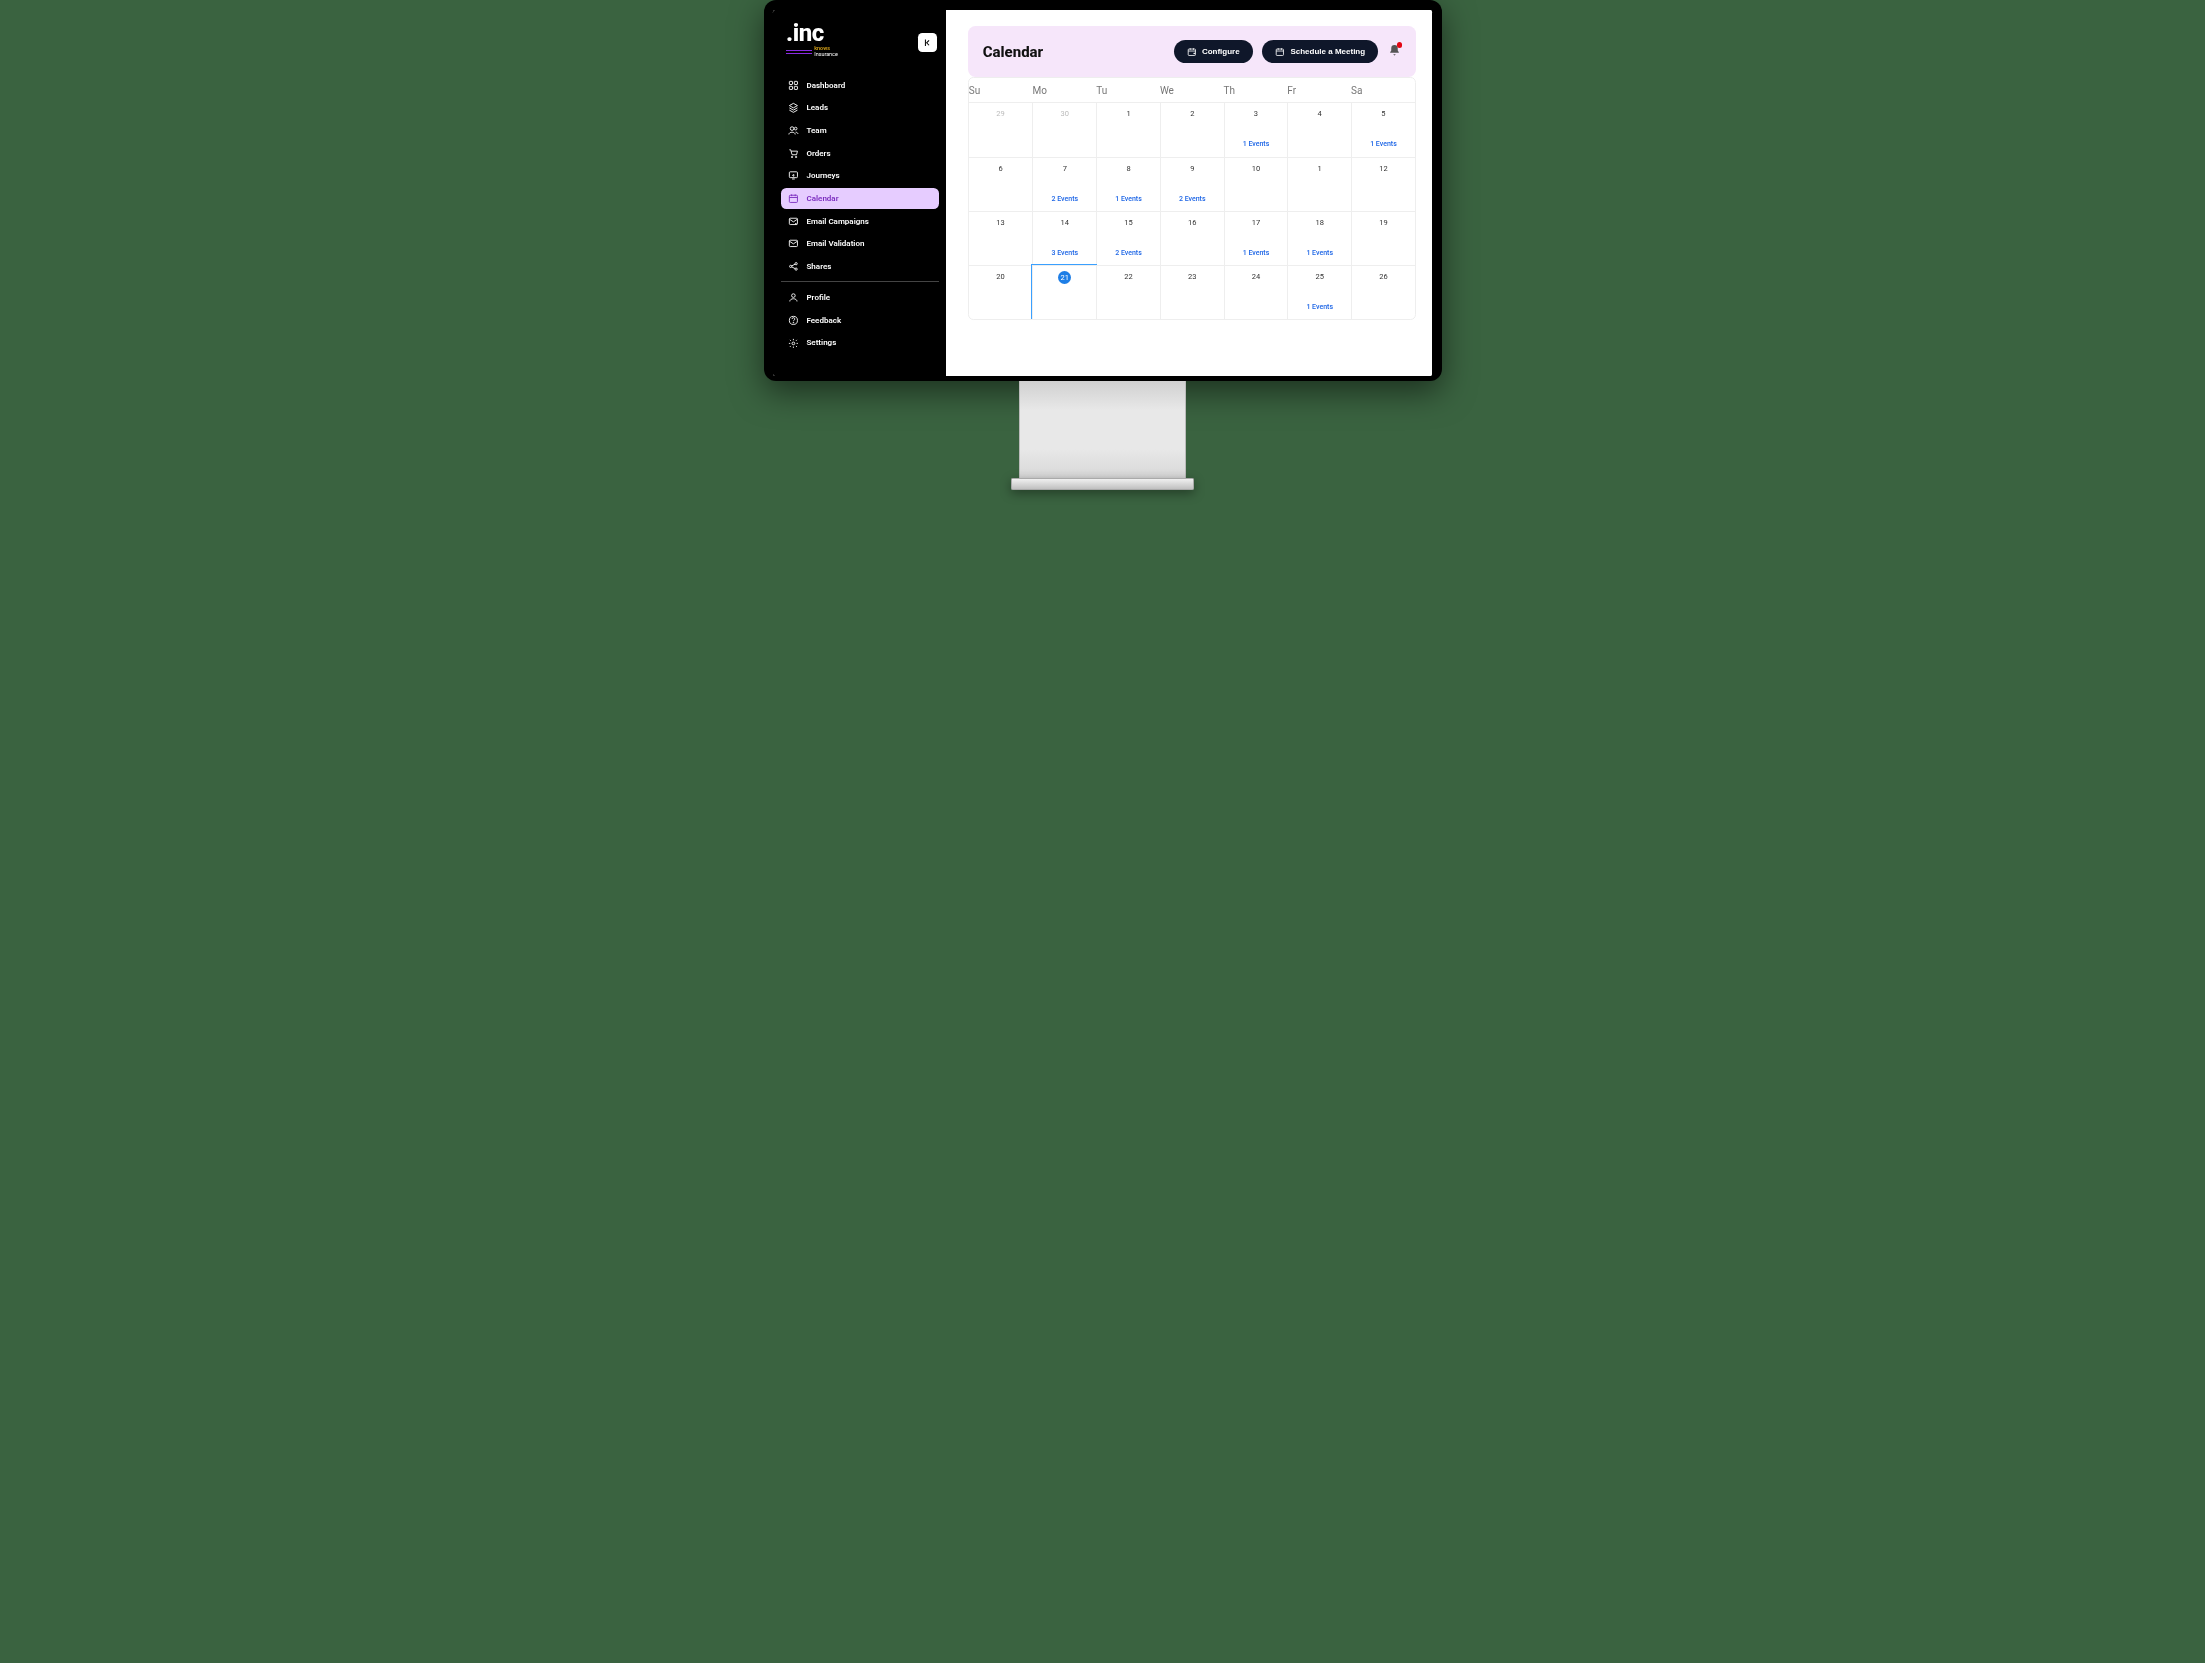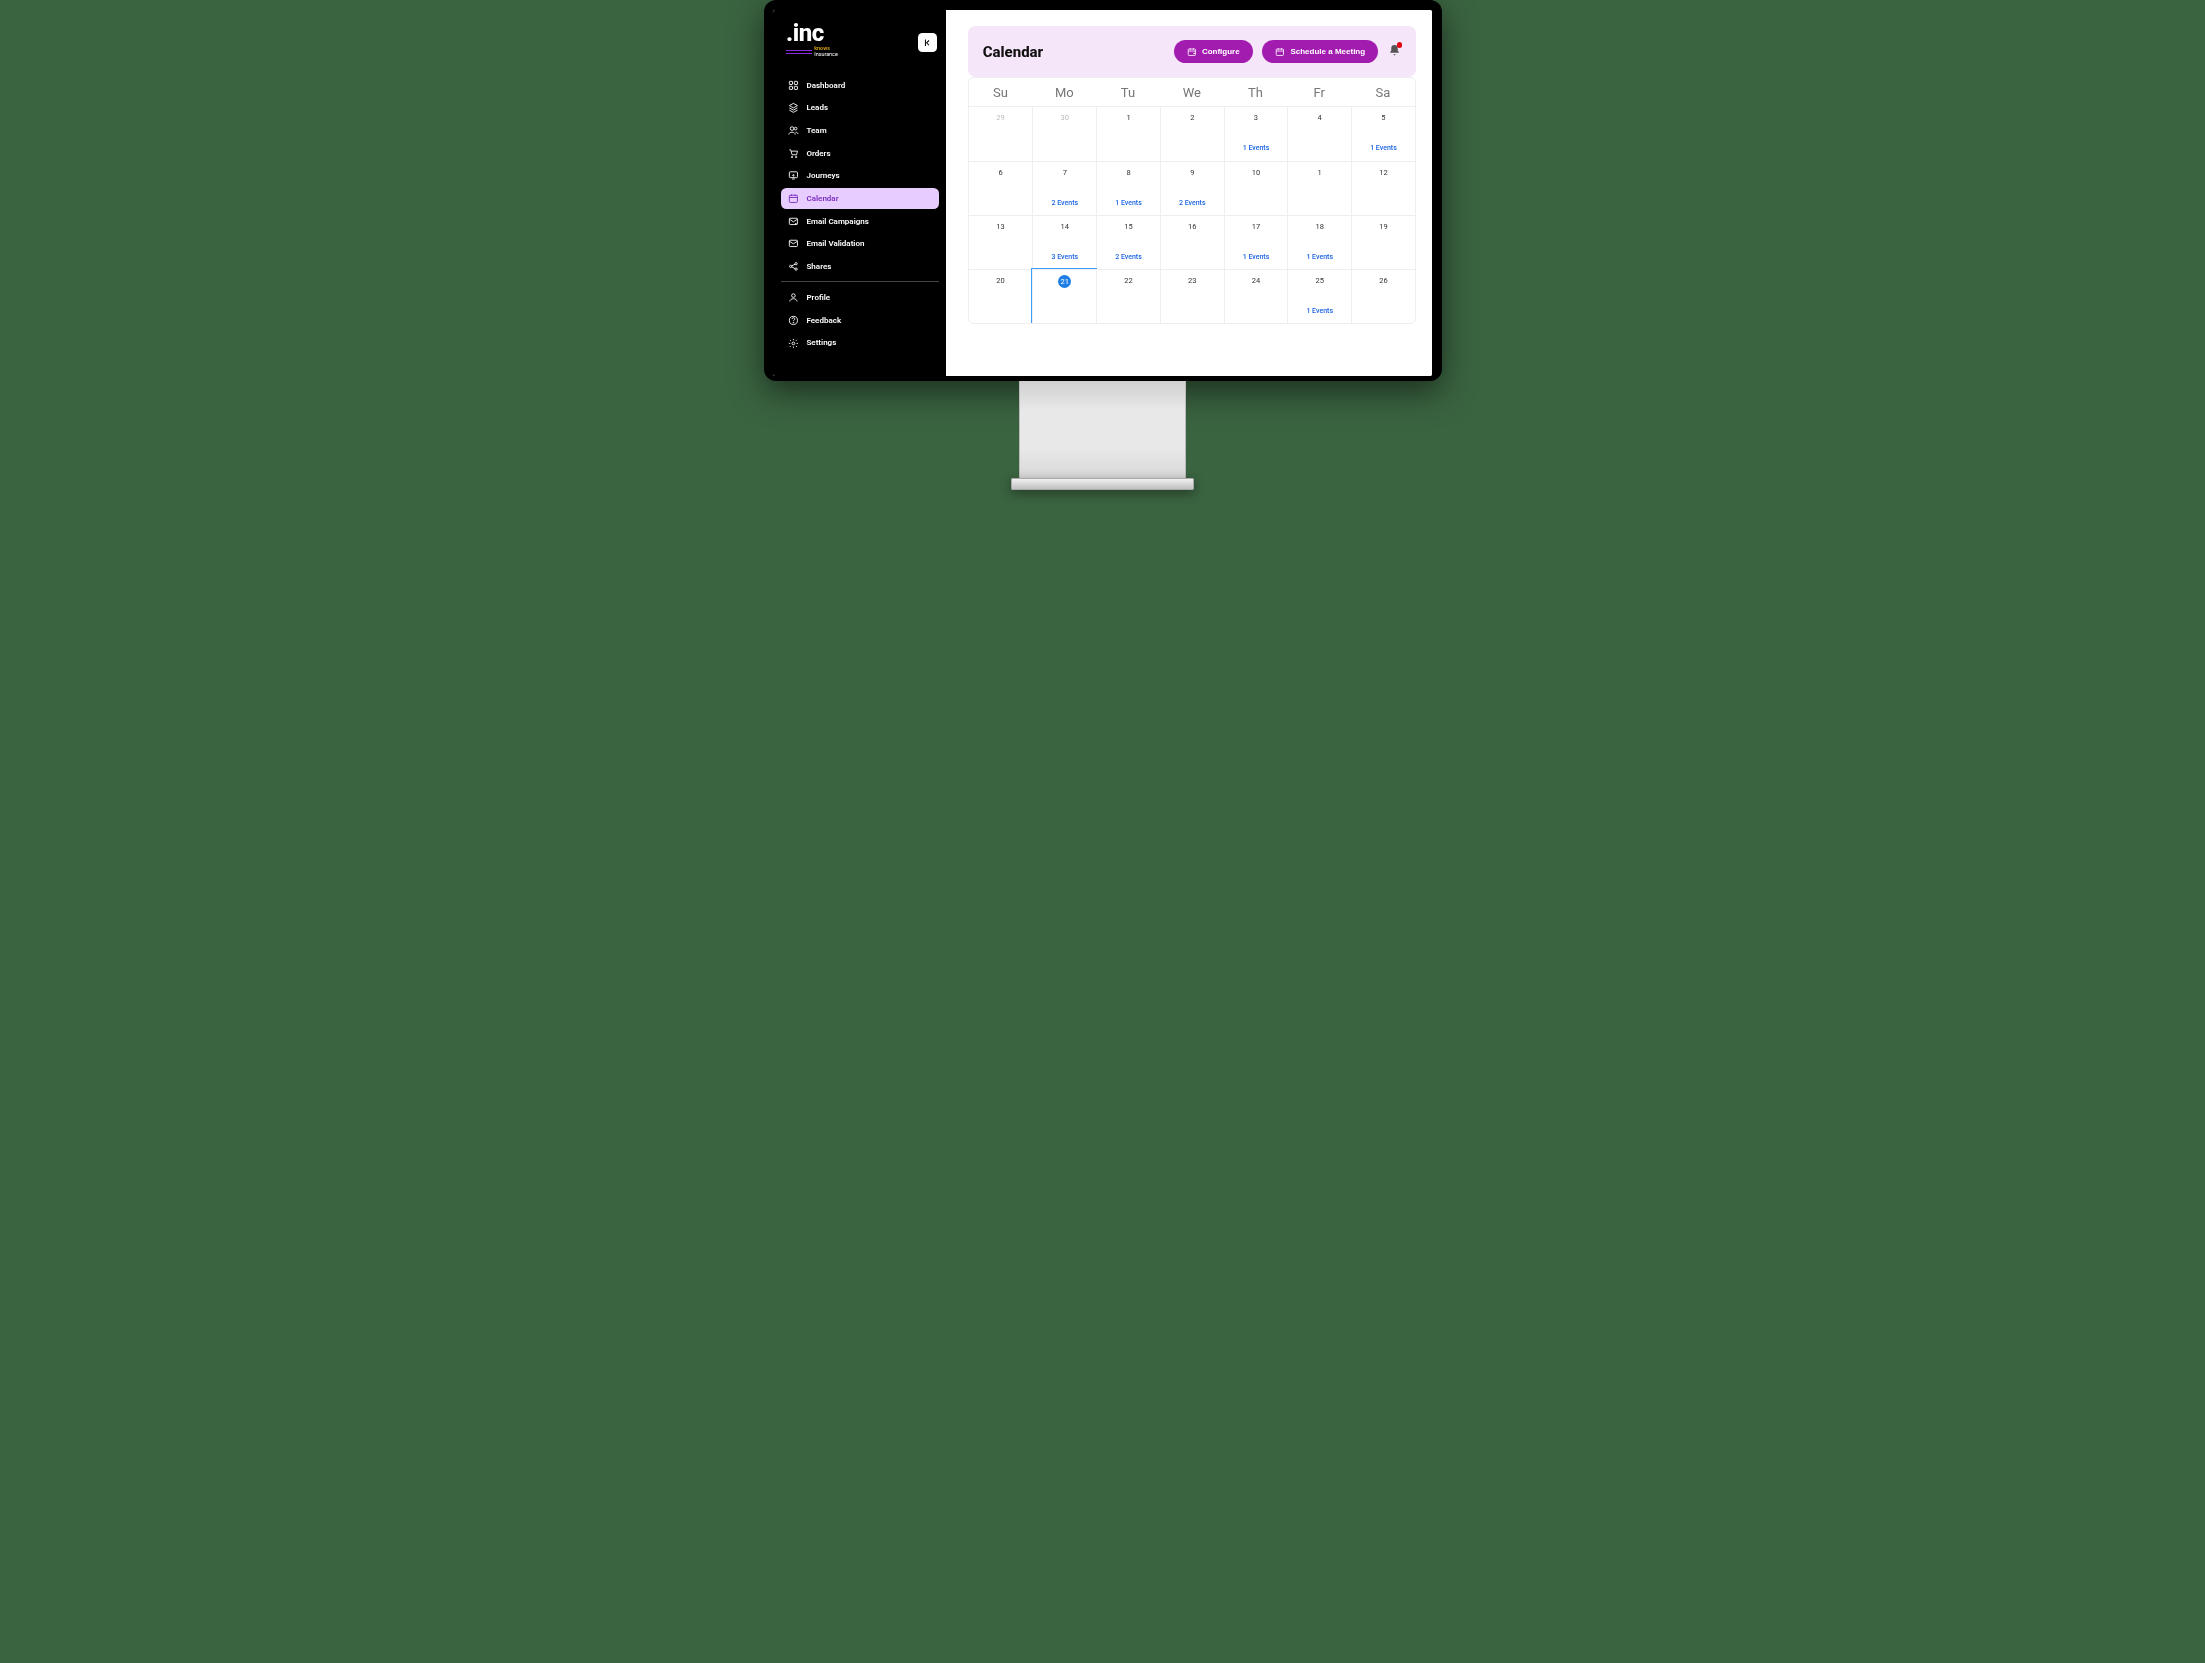--- a/index.html
+++ b/index.html
@@ -142,21 +142,21 @@
     align-items: center;
     justify-content: space-between;
   }
   .page-title {
     font-size: 15px;
     font-weight: 800;
     color: #111;
   }
   .header-actions { display:flex; align-items:center; gap: 9.7px; }
   .btn-primary {
-    background: #a21caf;
+    background: #0f172a;
     color: #fff;
     border: none;
     border-radius: 538px;
     padding: 7px 13px;
     font-size: 8px;
     font-weight: 600;
     display: flex;
     align-items: center;
     gap: 5.4px;
     cursor: pointer;
@@ -193,23 +193,22 @@
     overflow: hidden;
   }
   .cal-head, .cal-row {
     display: grid;
     grid-template-columns: repeat(7, 1fr);
   }
   .cal-head {
     border-bottom: 0.5px solid #eee;
   }
   .cal-head-cell {
-    text-align: center;
     padding: 6.5px 0;
-    font-size: 13px;
+    font-size: 10px;
     color: #777;
   }
   .cal-row { }
   .cal-cell {
     border-top: 0.5px solid #eee;
     border-left: 0.5px solid #eee;
     min-height: 54px;
     padding: 4.3px 5.4px;
     text-align: center;
     position: relative;

